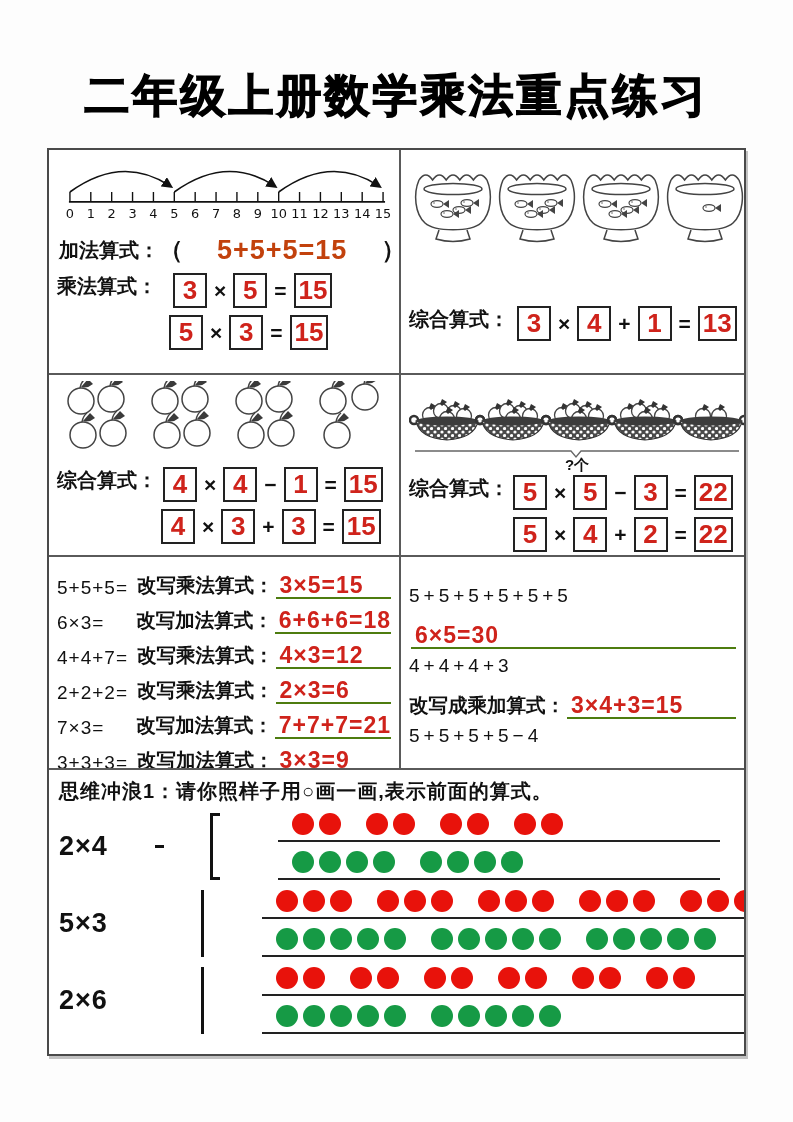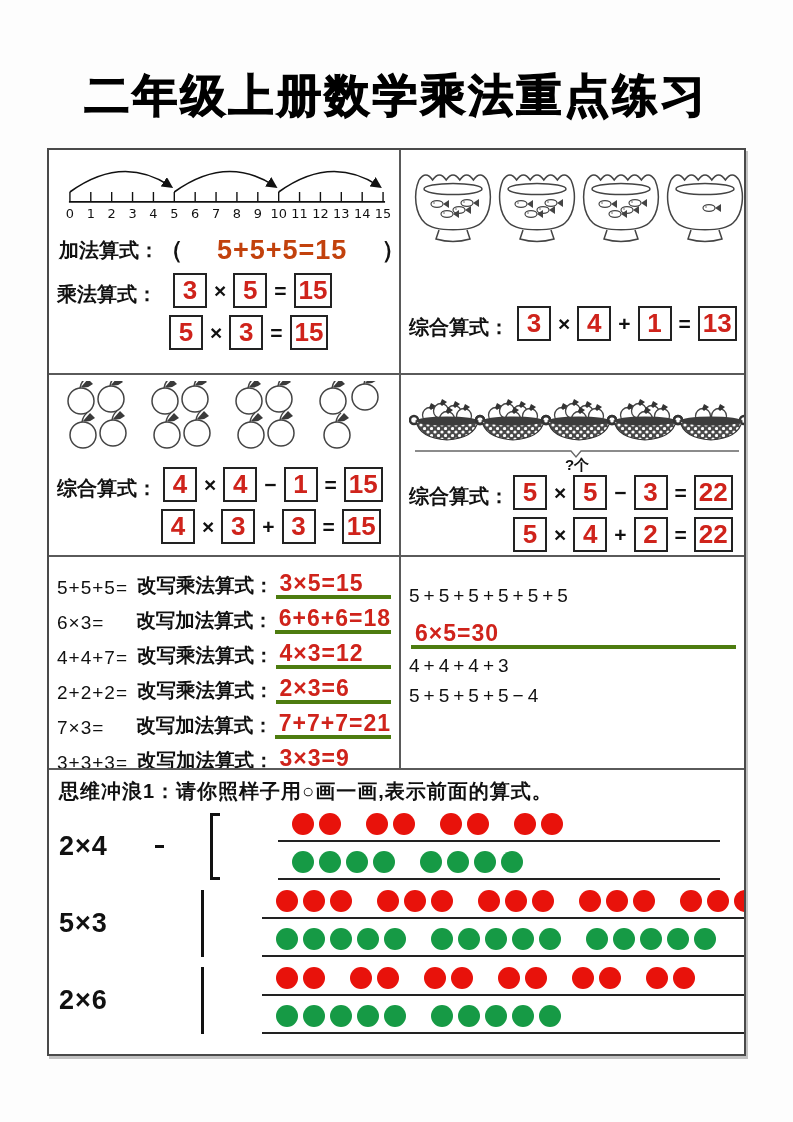--- a/index.html
+++ b/index.html
@@ -32,29 +32,29 @@
   .paren{font-size:24px;font-weight:bold;}
   .red{color:#c2410c;}
   .addval{font-size:27px;font-weight:bold;letter-spacing:1px;margin:0 34px;}
   .eq{display:inline-flex;align-items:center;gap:7px;}
   .abox{
     display:inline-flex;align-items:center;justify-content:center;
     min-width:34px;height:35px;padding:0 3px;border:2px solid #222;
     color:#cf231b;font-size:26px;font-weight:bold;box-sizing:border-box;
   }
   .op{font-size:21px;font-weight:bold;color:#111;}
-  .eqrow{display:flex;align-items:flex-end;margin-top:7px;}
+  .eqrow{display:flex;align-items:flex-start;margin-top:7px;}
   .indent1{margin-left:112px;}
   .indent2{margin-left:104px;}
 
   
   .ex-left .ex-row{display:flex;align-items:flex-end;height:34px;margin:0 0 1px 0;}
   .ex-prefix{width:80px;font-size:19px;letter-spacing:1px;white-space:nowrap;}
   .ex-task{font-size:19.5px;font-weight:bold;white-space:nowrap;}
-  .ans-wrap{flex:1;border-bottom:4px solid #4d7c0f;margin-left:2px;padding-left:4px;}
+  .ans-wrap{flex:1;border-bottom:2px solid #4d7c0f;margin-left:2px;padding-left:4px;}
   .ans{font-size:23px;font-weight:bold;color:#cf231b;letter-spacing:1px;line-height:1.05;display:inline-block;}
   .ex-right .ex-expr{font-size:19px;letter-spacing:4px;height:30px;display:flex;align-items:center;}
   .ex-right .ex-row2{display:flex;align-items:flex-end;height:38px;margin-bottom:2px;}
 
   
   .think-header{font-size:20px;font-weight:bold;margin:2px 0 8px 2px;letter-spacing:1px;}
   .dot-section{display:flex;align-items:center;margin:2px 0 10px 2px;gap:46px;}
   .dot-label{font-size:27px;font-weight:bold;letter-spacing:1px;white-space:nowrap;}
   .dash{width:9px;height:3px;background:#111;margin-left:1px;}
   .bracket{align-self:stretch;width:10px;border:3px solid #111;border-right:none;margin-right:12px;box-sizing:border-box;}
@@ -378,20 +378,24 @@
           <span class="ex-task">改写加法算式：</span>
           <span class="ans-wrap"><span class="ans">3×3=9</span></span>
         </div>
       </div>
     <div class="cell ex-right" id="ex-right" style="padding-top:24px;">
         <div class="ex-expr">5+5+5+5+5+5</div>
         <div class="ex-row2">
           <span class="ans-wrap"><span class="ans">6×5=30</span></span>
         </div>
         <div class="ex-expr">4+4+4+3</div>
+        <div class="ex-row2">
+          <span class="ex-task">改写成乘加算式：</span>
+          <span class="ans-wrap"><span class="ans">3×4+3=15</span></span>
+        </div>
         <div class="ex-expr">5+5+5+5−4</div>
       </div>
   </div>
 
   <div class="trow">
     <div class="cell">
       <div class="think-header">思维冲浪1：请你照样子用○画一画,表示前面的算式。</div>
       <div id="dot-sections">
           <div class="dot-section">
             <span class="dot-label">2×4</span>

